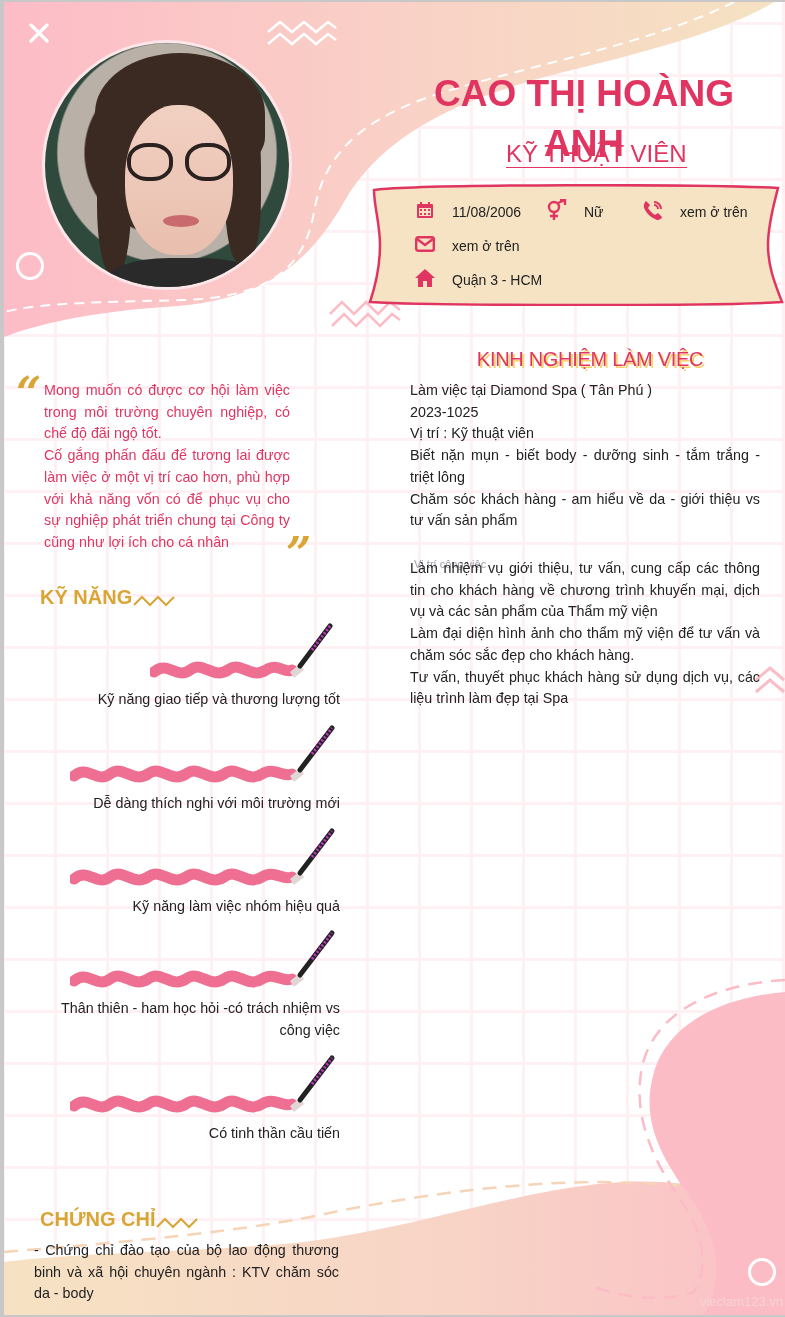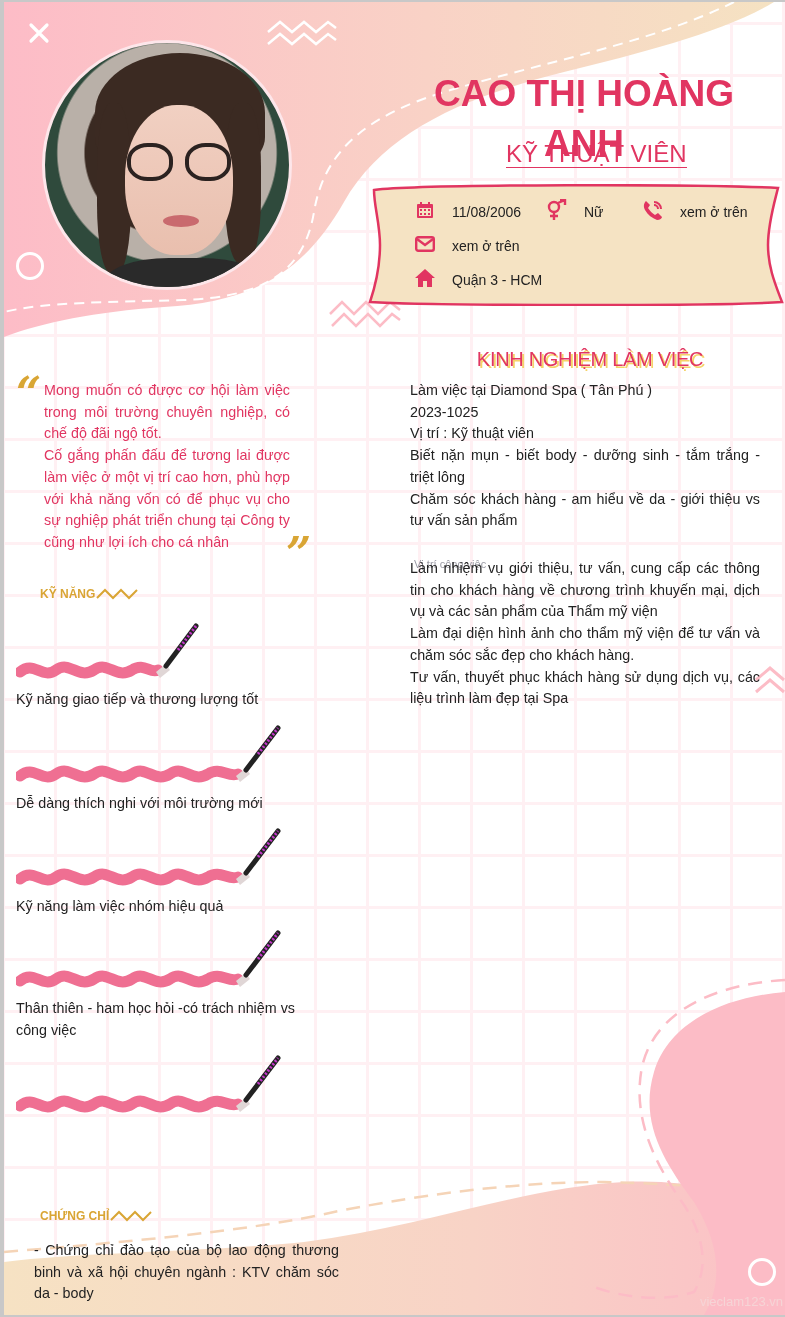--- a/index.html
+++ b/index.html
@@ -44,23 +44,23 @@
   .contact-box svg.frame { position: absolute; left: 0; top: 0; }
   .c-item { position: absolute; display: flex; align-items: flex-end; font-size: 14px; color: #222; }
   .c-item .ic { width: 22px; height: 20px; margin-right: 16px; display: inline-flex; align-items: center; justify-content: center; color: #e13561; }
 
   .quote-open { position: absolute; left: 12px; top: 370px; color: #d9a534; font-size: 44px; font-weight: bold; font-family: "DejaVu Serif", serif; font-style: italic; line-height: 44px; }
   .quote-close { position: absolute; left: 282px; top: 530px; color: #d9a534; font-size: 44px; font-weight: bold; font-family: "DejaVu Serif", serif; font-style: italic; line-height: 44px; }
   .objective {
     position: absolute; left: 40px; top: 378px; width: 246px; color: #e13561; font-size: 14.3px; line-height: 21.7px; text-align: justify;
   }
   .section-title {
-    position: absolute; color: #d9a534; font-weight: bold; font-size: 12px; display: flex; align-items: center; gap: 0;
-  }
-  .skill { position: absolute; left: 12px; width: 290px; }
+    position: absolute; color: #d9a534; font-weight: bold; font-size: 20px; display: flex; align-items: flex-end; gap: 0;
+  }
+  .skill { position: absolute; left: 46px; width: 290px; text-align: right; }
   .skill .bar { position: relative; height: 70px; }
   .skill .label { font-size: 14.3px; color: #222; line-height: 22px; }
 
   .exp-title {
     position: absolute; left: 406px; top: 346px; width: 360px; text-align: center;
     color: #e13561; font-weight: normal; font-size: 20px; text-shadow: 2px 2px 0 #f5d36a;
     letter-spacing: -0.3px;
   }
   .exp-body { position: absolute; left: 406px; top: 378px; width: 350px; font-size: 14.3px; color: #222; line-height: 21.7px; text-align: justify; }
   .exp-sub { position: absolute; left: 410px; top: 556px; font-size: 11px; color: #9a9aa4; }
@@ -257,20 +257,21 @@
 
   <div class="skill" style="top:1050px">
     <div class="bar">
       <svg width="270" height="70" viewBox="0 0 270 70">
         <path d="M4,54 C18,42 26,62 40,52 C54,42 62,62 78,52 C92,42 100,62 116,52 C130,42 138,62 154,52 C168,42 176,62 192,52 C204,44 212,56 222,52" fill="none" stroke="#ef6f92" stroke-width="11" stroke-linecap="round"></path>
         <path d="M220,54 L230,46 L234,52 L224,60 Z" fill="#e0d6d6"></path>
         <line x1="230" y1="48" x2="262" y2="6" stroke="#222" stroke-width="5" stroke-linecap="round"></line>
         <line x1="242" y1="32" x2="262" y2="6" stroke="#c238c8" stroke-width="3" stroke-dasharray="2 2"></line>
       </svg>
     </div>
+    <div class="label">Có tinh thần cầu tiến</div>
   </div>
 
   <div class="section-title" style="left:36px;top:1206px">
     <span>CHỨNG CHỈ</span>
     <svg width="44" height="16" viewBox="0 0 44 16">
         <path d="M2,12 L10,4 L18,12 L26,4 L34,12 L42,4" fill="none" stroke="#d9a534" stroke-width="2"></path>
       </svg>
   </div>
   <div class="cert-text">- Chứng chỉ đào tạo của bộ lao động thương binh và xã hội chuyên ngành : KTV chăm sóc da - body</div>
 

